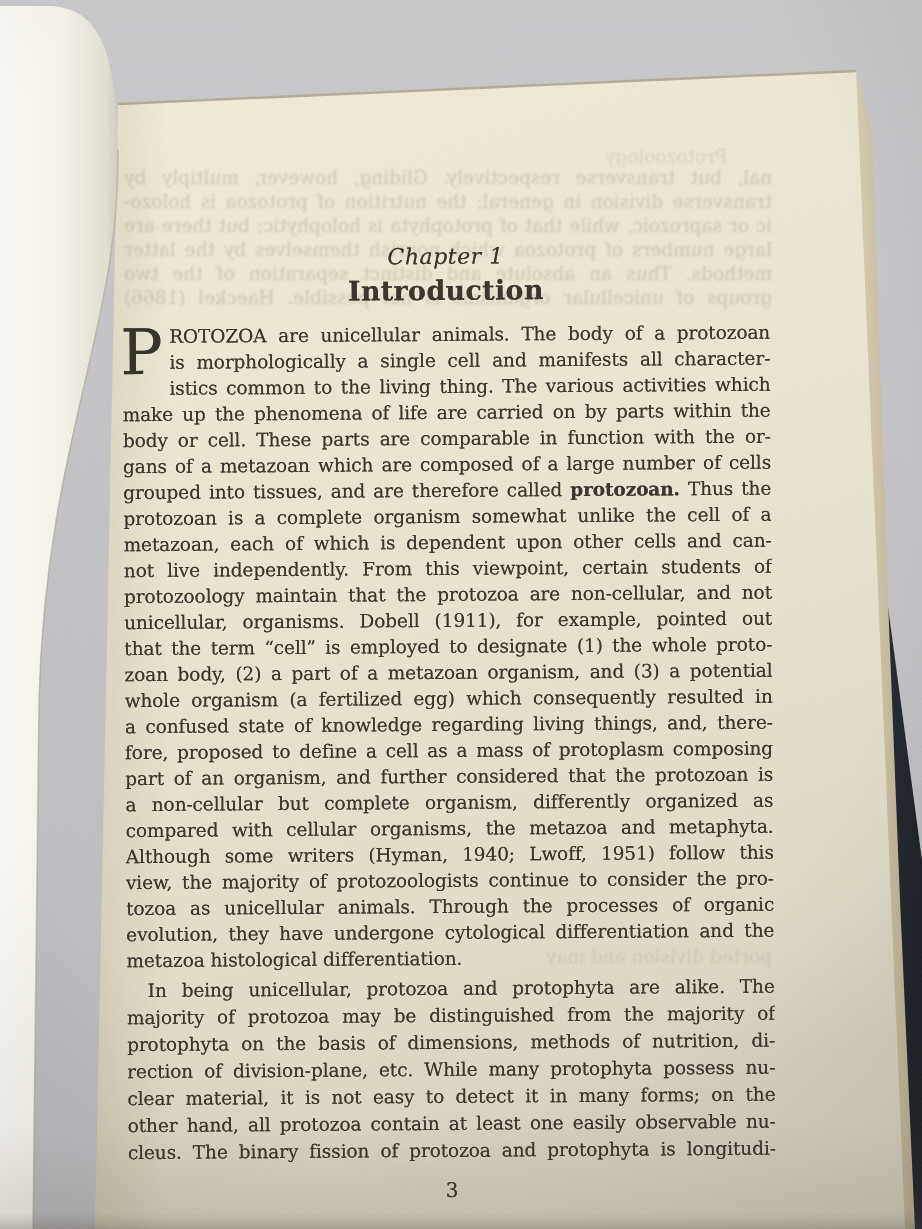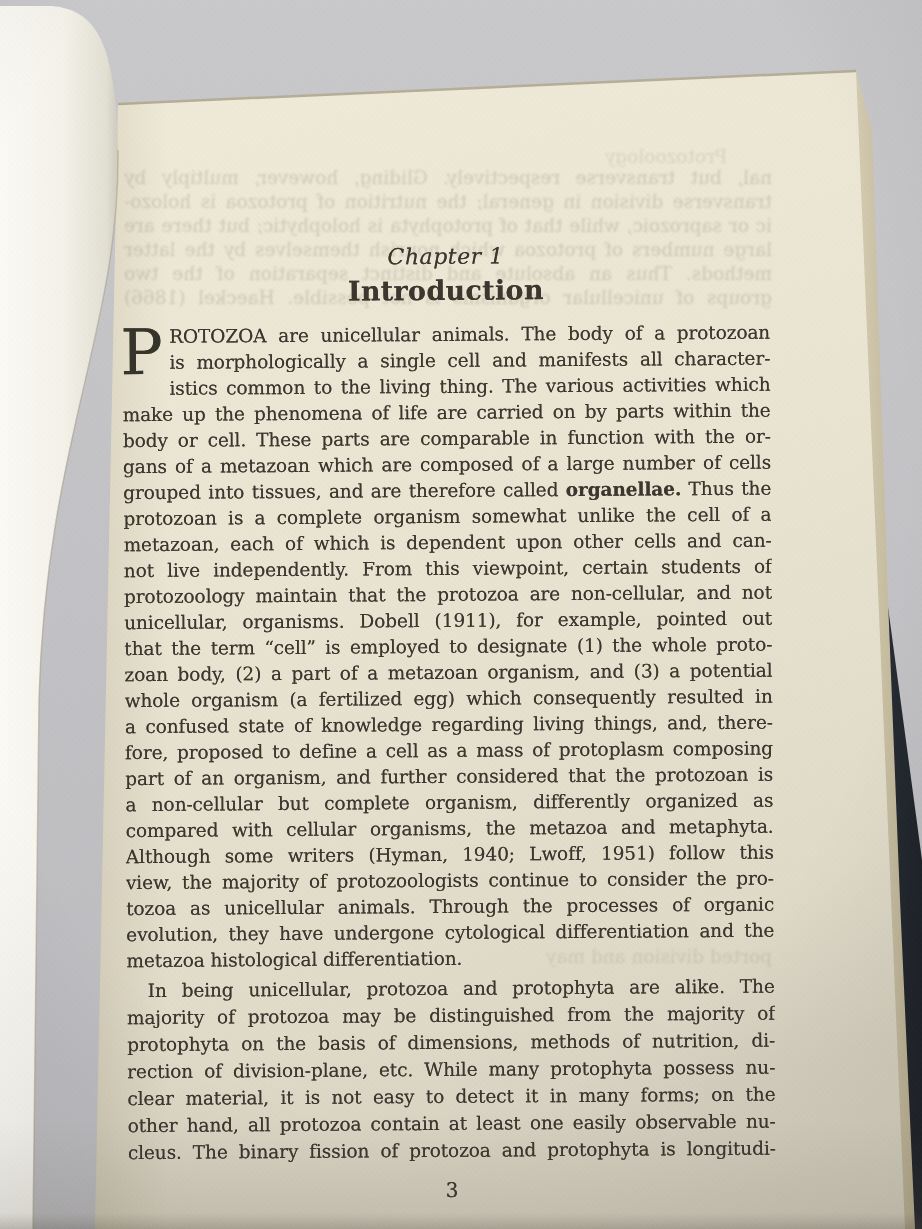--- a/index.html
+++ b/index.html
@@ -124,21 +124,21 @@
     <div class="para p1">
       <span class="dropcap">P</span>
       <div class="dropcap-spacer"></div>
       <div>
           <div class="line">ROTOZOA are unicellular animals. The body of a protozoan</div>
           <div class="line">is morphologically a single cell and manifests all character-</div>
           <div class="line">istics common to the living thing. The various activities which</div>
           <div class="line">make up the phenomena of life are carried on by parts within the</div>
           <div class="line">body or cell. These parts are comparable in function with the or-</div>
           <div class="line">gans of a metazoan which are composed of a large number of cells</div>
-          <div class="line">grouped into tissues, and are therefore called <b>organellae.</b> Thus the</div>
+          <div class="line">grouped into tissues, and are therefore called <b>protozoan.</b> Thus the</div>
           <div class="line">protozoan is a complete organism somewhat unlike the cell of a</div>
           <div class="line">metazoan, each of which is dependent upon other cells and can-</div>
           <div class="line">not live independently. From this viewpoint, certain students of</div>
           <div class="line">protozoology maintain that the protozoa are non-cellular, and not</div>
           <div class="line">unicellular, organisms. Dobell (1911), for example, pointed out</div>
           <div class="line">that the term “cell” is employed to designate (1) the whole proto-</div>
           <div class="line">zoan body, (2) a part of a metazoan organism, and (3) a potential</div>
           <div class="line">whole organism (a fertilized egg) which consequently resulted in</div>
           <div class="line">a confused state of knowledge regarding living things, and, there-</div>
           <div class="line">fore, proposed to define a cell as a mass of protoplasm composing</div>

